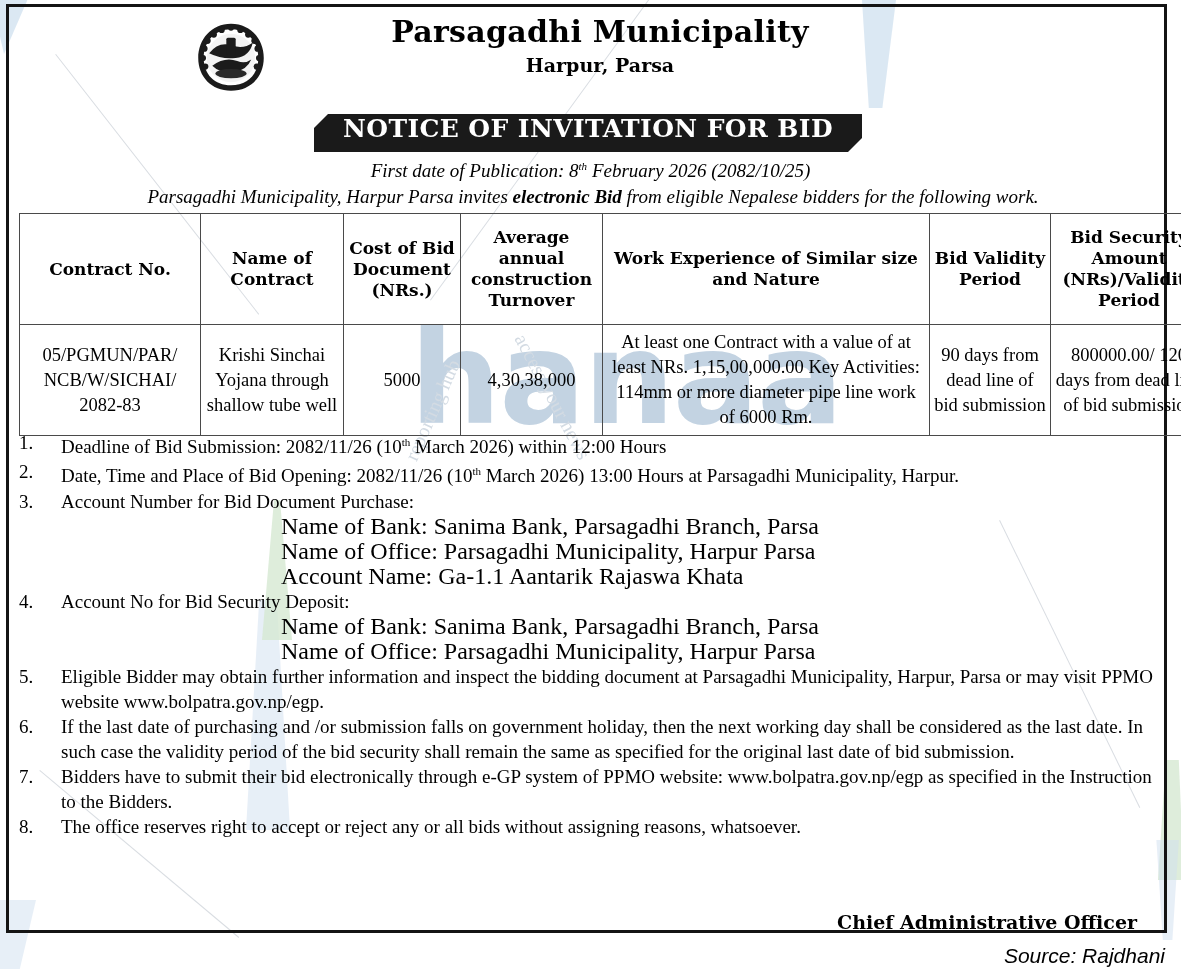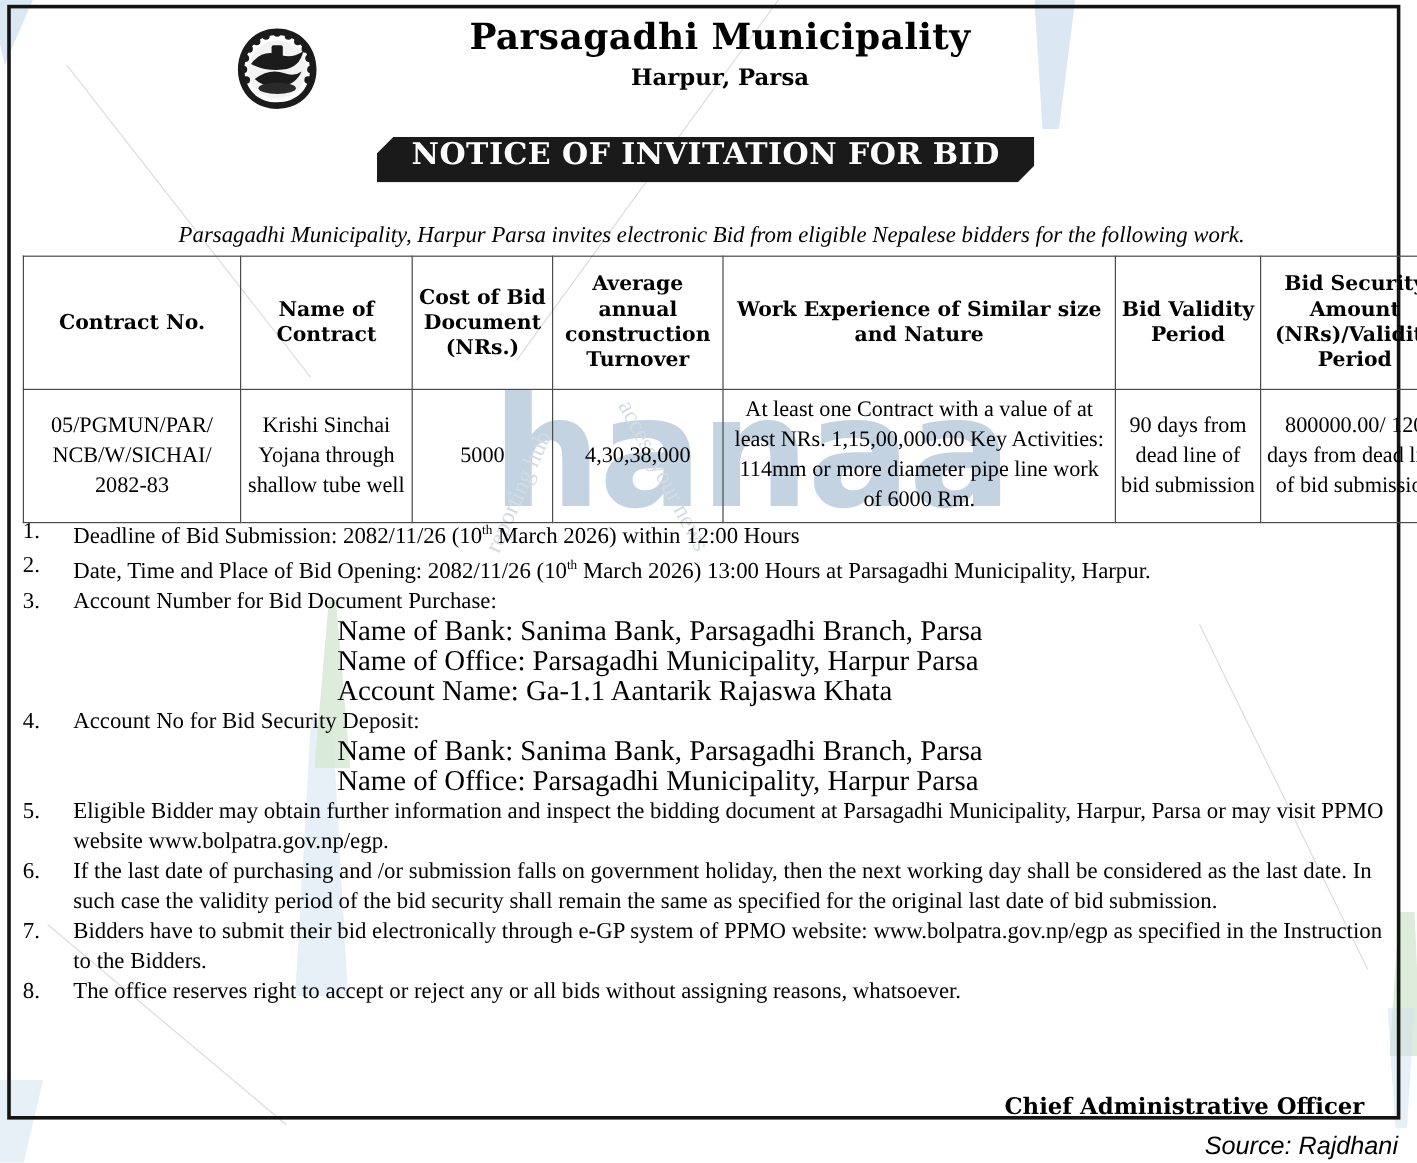--- a/index.html
+++ b/index.html
@@ -151,21 +151,21 @@
 
   .intro {
     position: absolute;
     left: 18px;
     top: 186px;
     width: 1150px;
     text-align: center;
     font-style: italic;
     font-size: 19px;
   }
-  .intro b { font-weight: normal; }
+  .intro b { font-weight: bold; }
 
   
   table.bid-table {
     position: absolute;
     left: 19px;
     top: 213px;
     width: 1153px;
     border-collapse: collapse;
     table-layout: fixed;
   }
@@ -302,20 +302,23 @@
     <div class="org-name-1">Parsagadhi Municipality</div>
     <div class="org-addr">Harpur, Parsa</div>
   </div>
 
   <div class="banner-wrap">
     <div class="banner">
       <span class="banner-text">NOTICE OF INVITATION FOR BID</span>
     </div>
   </div>
 
+  <div class="pub-date">
+    <span>First date of Publication: 8</span><sup>th</sup><span> February 2026 (2082/10/25)</span>
+  </div>
 
   <div class="intro">
     <span>Parsagadhi Municipality, Harpur Parsa invites </span><b>electronic Bid</b><span> from eligible Nepalese bidders for the following work.</span>
   </div>
 
   <table class="bid-table">
     <thead>
       <tr>
         <th class="col-1">Contract No.</th>
         <th class="col-2">Name of Contract</th>

